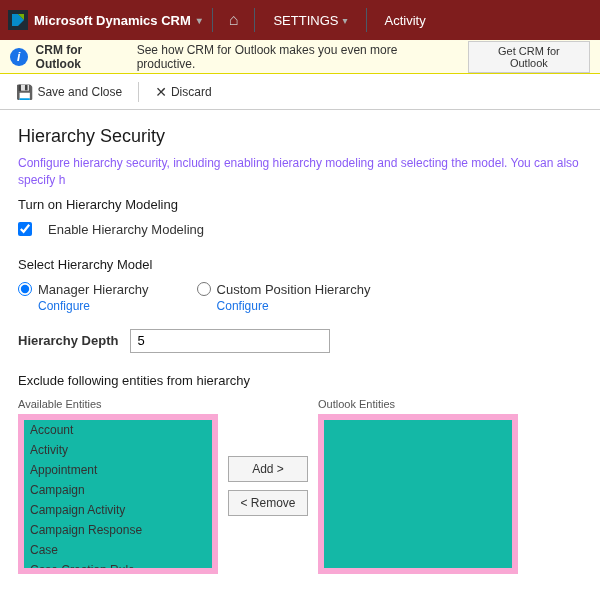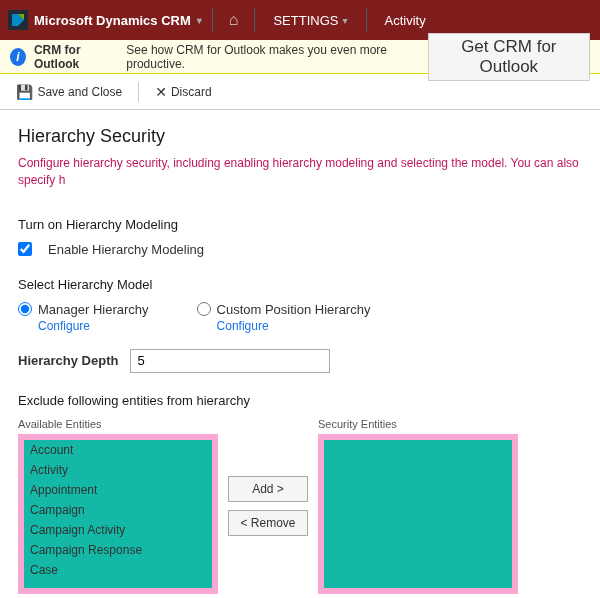--- a/index.html
+++ b/index.html
@@ -73,21 +73,21 @@
     }
     .crm-banner-text {
       font-size: 12px;
       color: #333;
     }
     .crm-banner-btn {
       margin-left: 8px;
       padding: 3px 10px;
       background: #f5f5f5;
       border: 1px solid #ccc;
-      font-size: 17px;
+      font-size: 11px;
       cursor: pointer;
       color: #333;
     }
 
     
     .toolbar {
       border-bottom: 1px solid #ccc;
       height: 36px;
       display: flex;
       align-items: center;
@@ -119,22 +119,22 @@
       padding: 16px 18px;
     }
     .page-title {
       font-size: 18px;
       font-weight: 300;
       color: #1a1a1a;
       margin-bottom: 8px;
     }
     .page-description {
       font-size: 12px;
-      color: #be185d;
-      margin-bottom: 28px;
+      color: #8b5cf6;
+      margin-bottom: 8px;
       line-height: 1.4;
     }
 
     
     .section-title {
       font-weight: 400;
       font-size: 13px;
       margin-bottom: 10px;
       color: #1a1a1a;
     }
@@ -344,31 +344,32 @@
       <div>
         <div class="entity-col-header">Available Entities</div>
         <div class="entity-listbox">
           <div class="entity-listbox-item">Account</div>
           <div class="entity-listbox-item">Activity</div>
           <div class="entity-listbox-item">Appointment</div>
           <div class="entity-listbox-item">Campaign</div>
           <div class="entity-listbox-item">Campaign Activity</div>
           <div class="entity-listbox-item">Campaign Response</div>
           <div class="entity-listbox-item">Case</div>
+          <div class="entity-listbox-item">Case Creation Rule</div>
 
         </div>
       </div>
 
       <div class="entity-buttons">
         <button class="entity-btn">Add &gt;</button>
         <button class="entity-btn">&lt; Remove</button>
       </div>
 
       <div>
-        <div class="entity-col-header">Security Entities</div>
+        <div class="entity-col-header">Outlook Entities</div>
         <div class="entity-listbox">
           
         </div>
       </div>
     </div>
   </div>
 
 </div>
 
 </body></html>

